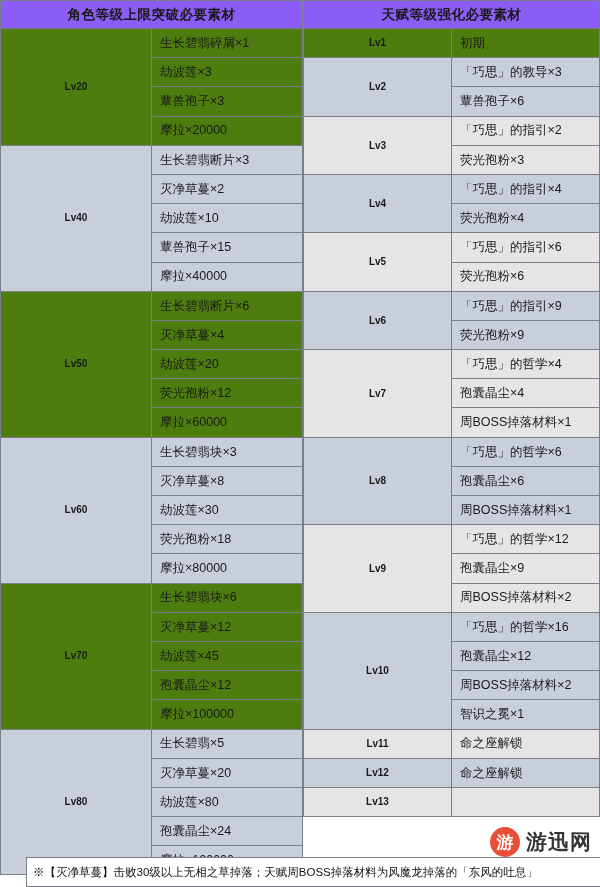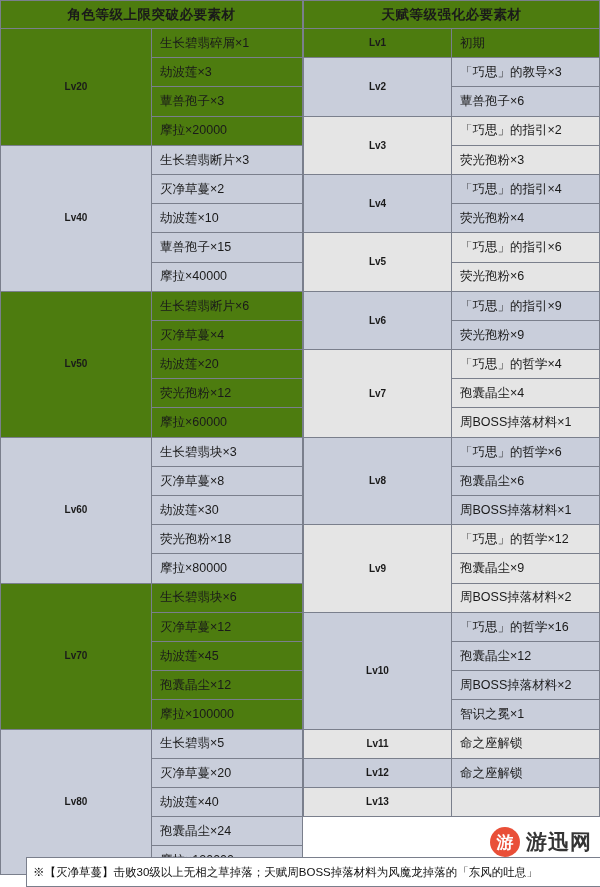--- a/index.html
+++ b/index.html
@@ -32,21 +32,21 @@
     table-layout: fixed;
   }
   td, th {
     border: 1px solid #7a7f8c;
     padding: 0 6px;
     font-weight: normal;
     font-size: 12.5px;
     line-height: 1.15;
   }
   .hdr {
-    background: #4d7c0f;
+    background: #8b5cf6;
     text-align: center;
     font-weight: bold;
     font-size: 13.5px;
     height: 28px;
     letter-spacing: .5px;
   }
   .lvl {
     text-align: center;
     font-weight: bold;
     font-size: 10px;
@@ -199,21 +199,21 @@
               <td class="mat band-a">摩拉×100000</td>
             </tr>
             <tr class="rowh">
               <td class="lvl band-b" rowspan="5">Lv80</td>
               <td class="mat band-b">生长碧翡×5</td>
             </tr>
             <tr class="rowh">
               <td class="mat band-b">灭净草蔓×20</td>
             </tr>
             <tr class="rowh">
-              <td class="mat band-b">劫波莲×40</td>
+              <td class="mat band-b">劫波莲×80</td>
             </tr>
             <tr class="rowh">
               <td class="mat band-b">孢囊晶尘×24</td>
             </tr>
             <tr class="rowh">
               <td class="mat band-b">摩拉×120000</td>
             </tr>
           </tbody>
       </table>
     </div>

